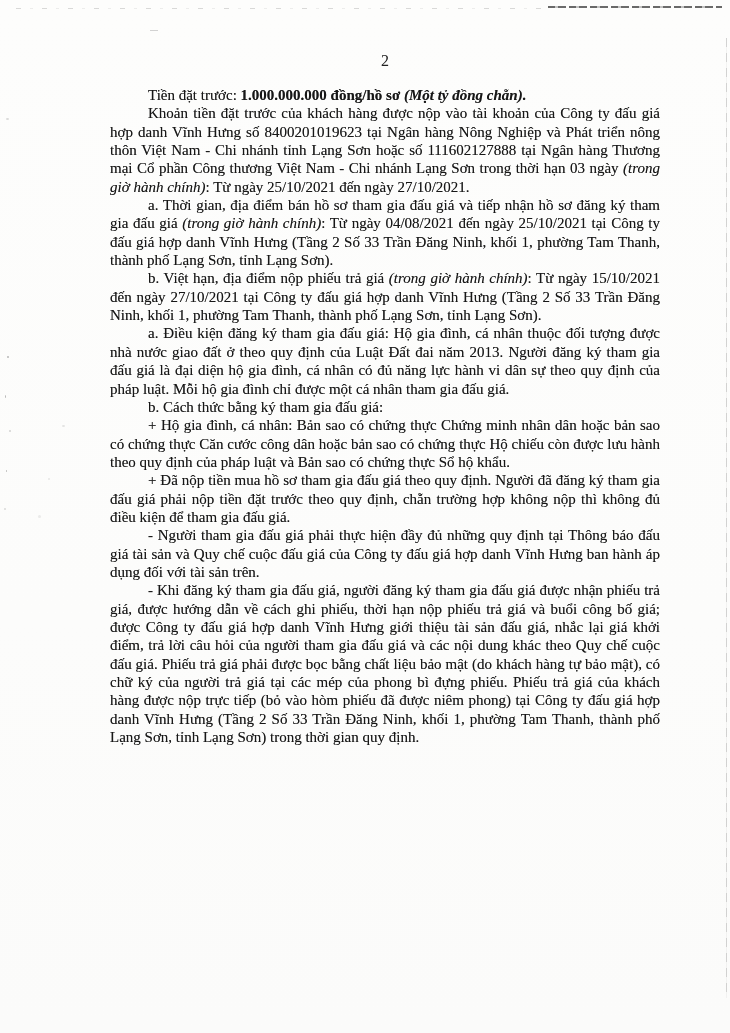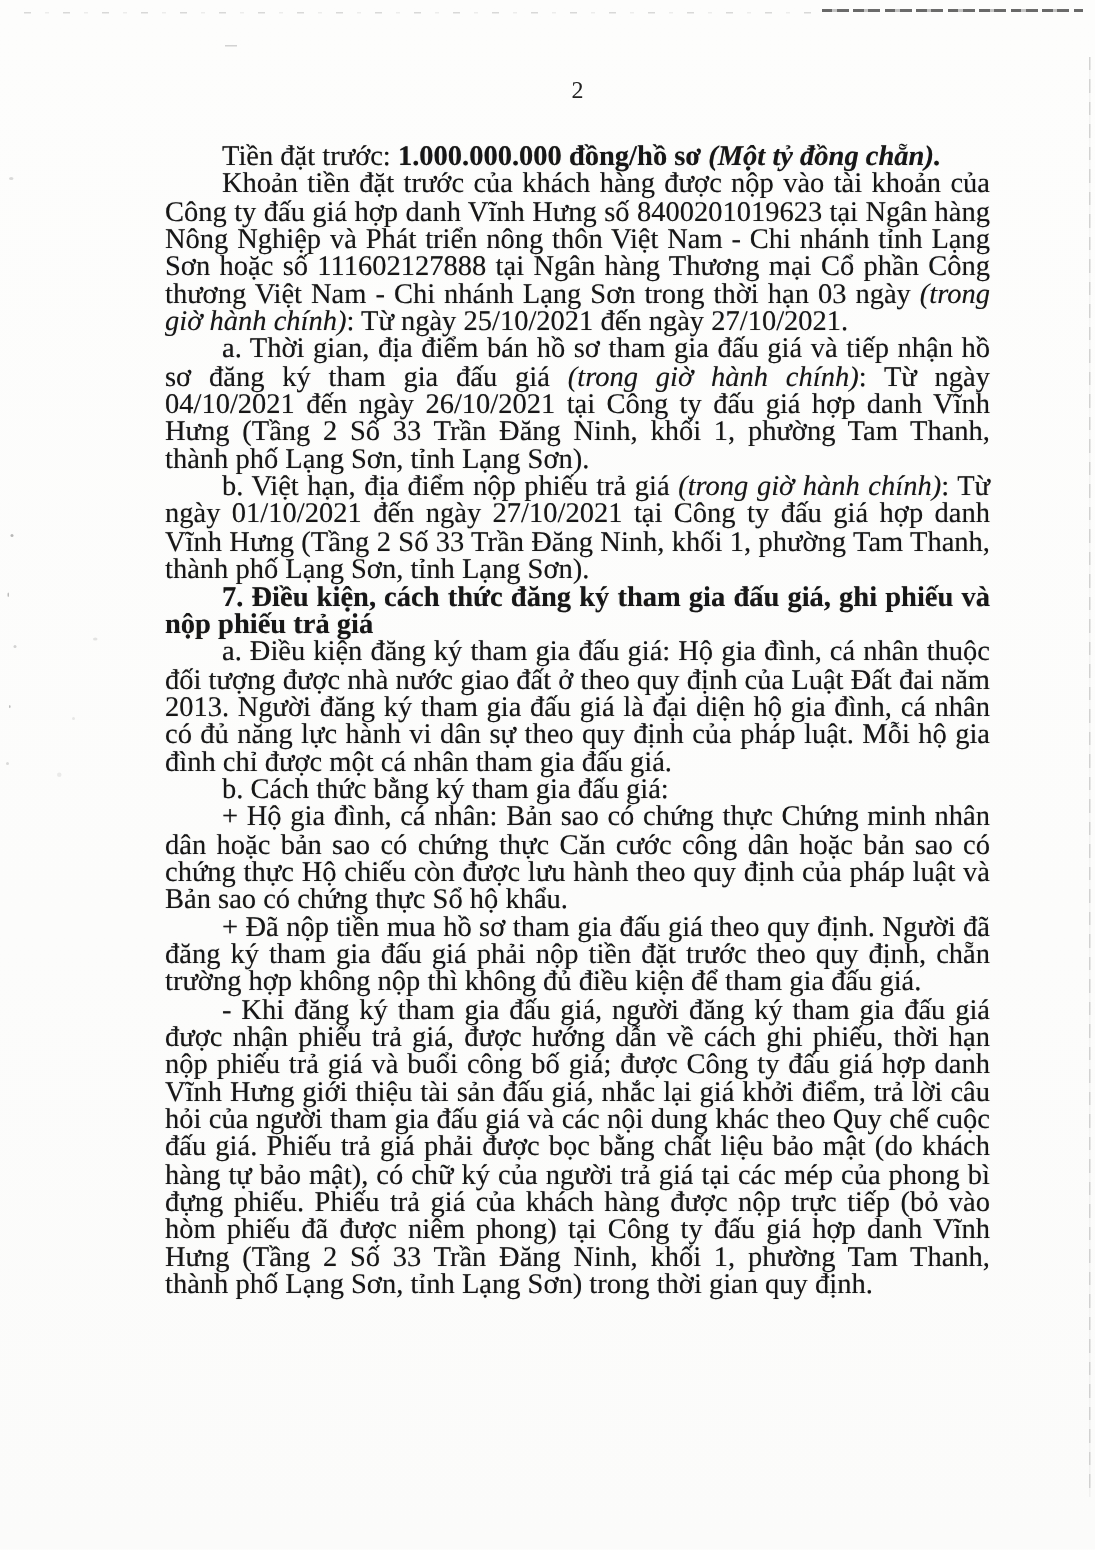--- a/index.html
+++ b/index.html
@@ -16,26 +16,25 @@
   }
   .page-number{
     position:absolute;
     top:52px;left:110px;width:550px;
     text-align:center;
     font-size:16px;color:#222;
   }
   .doc-body{
     position:absolute;
     left:110px;top:86px;width:550px;
-    font-size:19px;
+    font-size:15px;
     line-height:18.35px;
     color:#171717;
     text-align:justify;
     text-shadow:0 0 0.5px rgba(40,40,40,0.55);
-    margin-top:10px;
   }
   .doc-body p{margin:0;text-indent:38px;}
   .doc-body p.heading{font-weight:bold;}
   .b{font-weight:bold;}
   .i{font-style:italic;}
   
   .top-scratch-light{
     position:absolute;top:8px;left:16px;width:530px;height:1px;
     background:repeating-linear-gradient(90deg,rgba(90,90,90,.45) 0 5px,transparent 5px 14px,rgba(120,120,120,.25) 14px 17px,transparent 17px 26px);
     opacity:.5;
@@ -78,22 +77,22 @@
   <div class="speck s7"></div>
   <div class="speck s8"></div>
   <div class="speck s9"></div>
   <div class="speck s10"></div>
 
   <div class="page-number">2</div>
 
   <div class="doc-body">
       <p class="para"><span>Tiền đặt trước: </span><span class="b">1.000.000.000 đồng/hồ sơ </span><span class="b i"> (Một tỷ đồng chẵn).</span></p>
       <p class="para"><span>Khoản tiền đặt trước của khách hàng được nộp vào tài khoản của Công ty đấu giá hợp danh Vĩnh Hưng số 8400201019623 tại Ngân hàng Nông Nghiệp và Phát triển nông thôn Việt Nam - Chi nhánh tỉnh Lạng Sơn hoặc số 111602127888 tại Ngân hàng Thương mại Cổ phần Công thương Việt Nam - Chi nhánh Lạng Sơn trong thời hạn 03 ngày </span><span class="i">(trong giờ hành chính)</span><span>: Từ ngày 25/10/2021 đến ngày 27/10/2021.</span></p>
-      <p class="para"><span>a. Thời gian, địa điểm bán hồ sơ tham gia đấu giá và tiếp nhận hồ sơ đăng ký tham gia đấu giá </span><span class="i">(trong giờ hành chính)</span><span>: Từ ngày 04/10/2021 đến ngày 26/10/2021 tại Công ty đấu giá hợp danh Vĩnh Hưng (Tầng 2 Số 33 Trần Đăng Ninh, khối 1, phường Tam Thanh, thành phố Lạng Sơn, tỉnh Lạng Sơn).</span></p>
-      <p class="para"><span>b. Việt hạn, địa điểm nộp phiếu trả giá </span><span class="i">(trong giờ hành chính)</span><span>: Từ ngày 01/10/2021 đến ngày 27/10/2021 tại Công ty đấu giá hợp danh Vĩnh Hưng (Tầng 2 Số 33 Trần Đăng Ninh, khối 1, phường Tam Thanh, thành phố Lạng Sơn, tỉnh Lạng Sơn).</span></p>
-      <p class="para heading"><span class="b">7. Điều kiện, cách thức đăng ký tham gia đấu giá, ghi phiếu và nộp phiếu trả giá</span></p>
+      <p class="para"><span>a. Thời gian, địa điểm bán hồ sơ tham gia đấu giá và tiếp nhận hồ sơ đăng ký tham gia đấu giá </span><span class="i">(trong giờ hành chính)</span><span>: Từ ngày 04/08/2021 đến ngày 25/10/2021 tại Công ty đấu giá hợp danh Vĩnh Hưng (Tầng 2 Số 33 Trần Đăng Ninh, khối 1, phường Tam Thanh, thành phố Lạng Sơn, tỉnh Lạng Sơn).</span></p>
+      <p class="para"><span>b. Việt hạn, địa điểm nộp phiếu trả giá </span><span class="i">(trong giờ hành chính)</span><span>: Từ ngày 15/10/2021 đến ngày 27/10/2021 tại Công ty đấu giá hợp danh Vĩnh Hưng (Tầng 2 Số 33 Trần Đăng Ninh, khối 1, phường Tam Thanh, thành phố Lạng Sơn, tỉnh Lạng Sơn).</span></p>
       <p class="para"><span>a. Điều kiện đăng ký tham gia đấu giá: Hộ gia đình, cá nhân thuộc đối tượng được nhà nước giao đất ở theo quy định của Luật Đất đai năm 2013. Người đăng ký tham gia đấu giá là đại diện hộ gia đình, cá nhân có đủ năng lực hành vi dân sự theo quy định của pháp luật. Mỗi hộ gia đình chỉ được một cá nhân tham gia đấu giá.</span></p>
       <p class="para"><span>b. Cách thức bằng ký tham gia đấu giá:</span></p>
       <p class="para"><span>+ Hộ gia đình, cá nhân: Bản sao có chứng thực Chứng minh nhân dân hoặc bản sao có chứng thực Căn cước công dân hoặc bản sao có chứng thực Hộ chiếu còn được lưu hành theo quy định của pháp luật và Bản sao có chứng thực Sổ hộ khẩu.</span></p>
       <p class="para"><span>+ Đã nộp tiền mua hồ sơ tham gia đấu giá theo quy định. Người đã đăng ký tham gia đấu giá phải nộp tiền đặt trước theo quy định, chẵn trường hợp không nộp thì không đủ điều kiện để tham gia đấu giá.</span></p>
+      <p class="para"><span>- Người tham gia đấu giá phải thực hiện đầy đủ những quy định tại Thông báo đấu giá tài sản và Quy chế cuộc đấu giá của Công ty đấu giá hợp danh Vĩnh Hưng ban hành áp dụng đối với tài sản trên.</span></p>
       <p class="para"><span>- Khi đăng ký tham gia đấu giá, người đăng ký tham gia đấu giá được nhận phiếu trả giá, được hướng dẫn về cách ghi phiếu, thời hạn nộp phiếu trả giá và buổi công bố giá; được Công ty đấu giá hợp danh Vĩnh Hưng giới thiệu tài sản đấu giá, nhắc lại giá khởi điểm, trả lời câu hỏi của người tham gia đấu giá và các nội dung khác theo Quy chế cuộc đấu giá. Phiếu trả giá phải được bọc bằng chất liệu bảo mật (do khách hàng tự bảo mật), có chữ ký của người trả giá tại các mép của phong bì đựng phiếu. Phiếu trả giá của khách hàng được nộp trực tiếp (bỏ vào hòm phiếu đã được niêm phong) tại Công ty đấu giá hợp danh Vĩnh Hưng (Tầng 2 Số 33 Trần Đăng Ninh, khối 1, phường Tam Thanh, thành phố Lạng Sơn, tỉnh Lạng Sơn) trong thời gian quy định.</span></p>
     </div>
 </div>
 
 </body></html>

